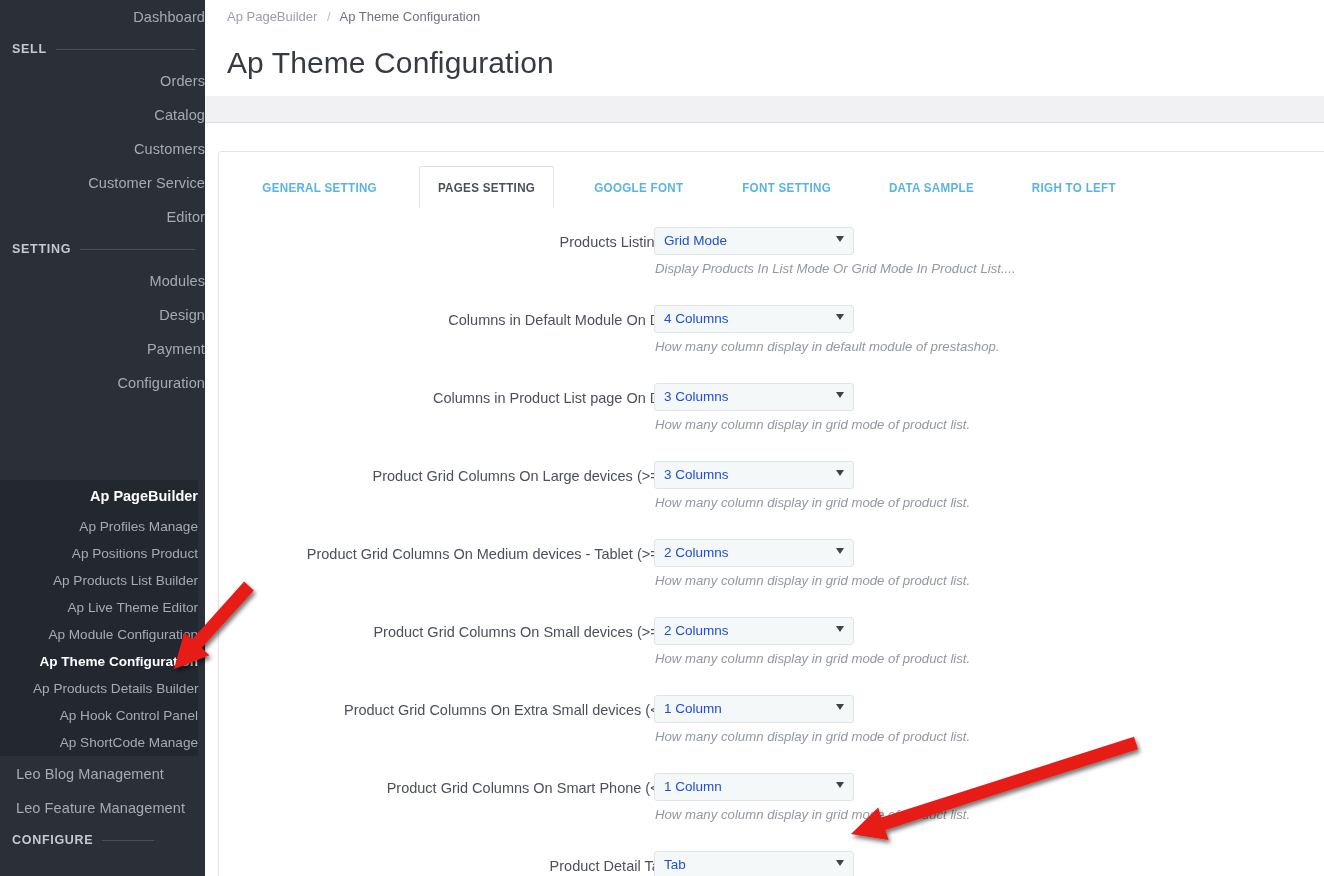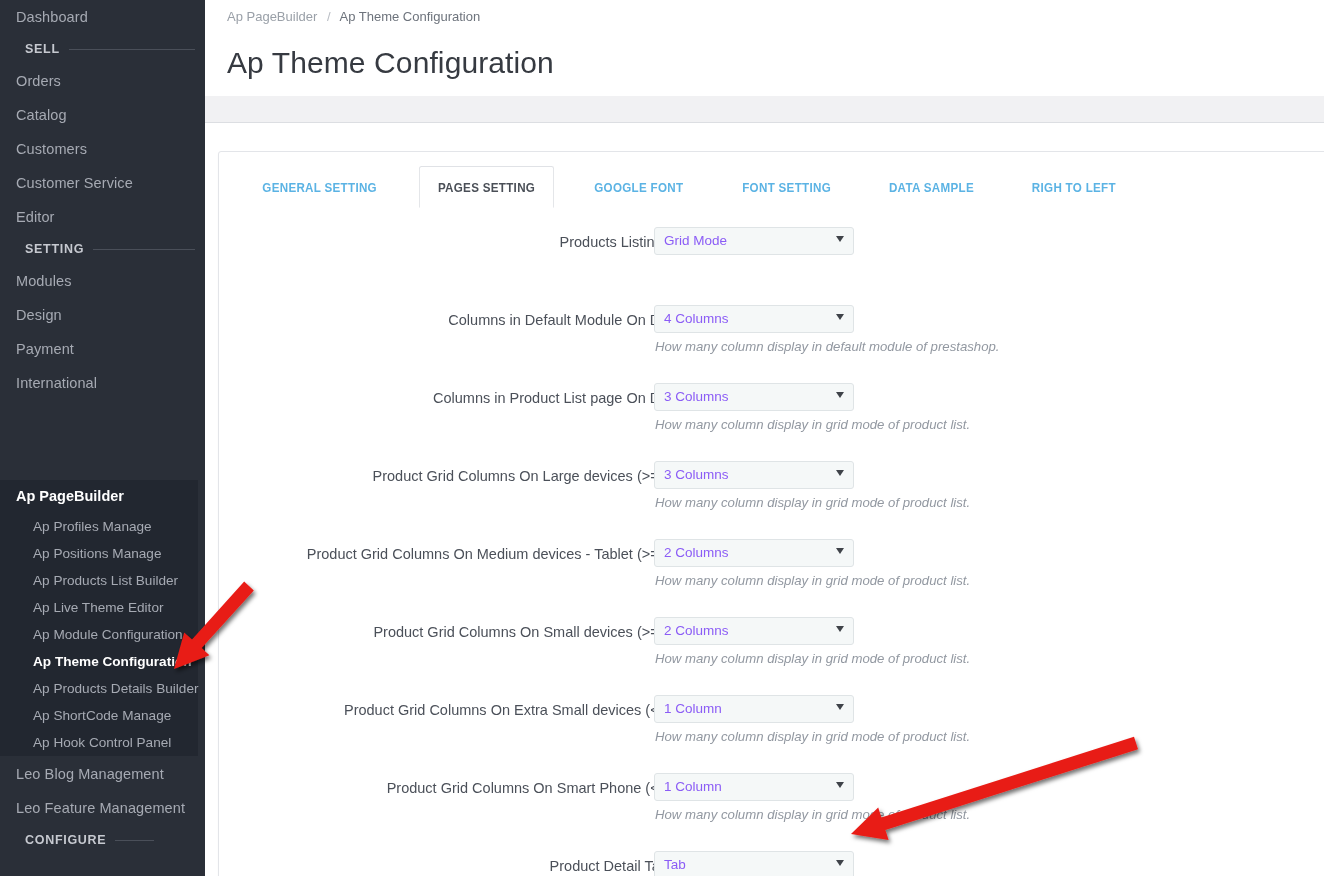--- a/index.html
+++ b/index.html
@@ -19,40 +19,41 @@
   }
 
   
   #sidebar {
     position: absolute;
     left: 0; top: 0;
     width: 205px;
     height: 876px;
     background: #2a2f38;
     overflow: hidden;
+    text-align: right;
   }
   .sb-top-strip {
     position: absolute;
     left: 0; top: 0;
     width: 205px; height: 5px;
     background: #2a2f38;
   }
   .sb-item {
     display: block;
     height: 34px;
     line-height: 34px;
     padding-left: 16px;
     color: #a6aab3;
     font-size: 14.5px;
     letter-spacing: 0.1px;
     white-space: nowrap;
     cursor: pointer;
   }
   .sb-section {
-    padding-left: 25px;
+    padding-left: 12px;
     padding-right: 10px;
     height: 30px;
     display: flex;
     align-items: center;
     gap: 9px;
     color: #c6c9d0;
     font-size: 12.5px;
     font-weight: bold;
     letter-spacing: 0.7px;
   }
@@ -224,21 +225,21 @@
     width: 200px;
     height: 28px;
   }
   .sel {
     width: 200px;
     height: 28px;
     background: #f5f8f8;
     border: 1px solid #dfe4e6;
     border-radius: 3px;
     font-size: 13.5px;
-    color: #8b5cf6;
+    color: #1d4ed8;
     padding: 0 24px 0 9px;
     line-height: 26px;
     cursor: pointer;
     white-space: nowrap;
     overflow: hidden;
   }
   .sel-caret {
     position: absolute;
     right: 10px;
     top: 9px;
@@ -287,35 +288,35 @@
         <a class="sb-item">Customers</a>
         <a class="sb-item">Customer Service</a>
         <a class="sb-item">Editor</a>
         <div class="sb-section">
           <span>SETTING</span>
           <span class="rule"></span>
         </div>
         <a class="sb-item">Modules</a>
         <a class="sb-item">Design</a>
         <a class="sb-item">Payment</a>
-        <a class="sb-item">International</a>
+        <a class="sb-item">Configuration</a>
       </div>
 
     <div id="pb-block">
       <a class="pb-parent">Ap PageBuilder</a>
       <div id="pb-children">
           <a class="pb-child">Ap Profiles Manage</a>
-          <a class="pb-child">Ap Positions Manage</a>
+          <a class="pb-child">Ap Positions Product</a>
           <a class="pb-child">Ap Products List Builder</a>
           <a class="pb-child">Ap Live Theme Editor</a>
           <a class="pb-child">Ap Module Configuration</a>
           <a class="pb-child active">Ap Theme Configuration</a>
           <a class="pb-child">Ap Products Details Builder</a>
+          <a class="pb-child">Ap Hook Control Panel</a>
           <a class="pb-child">Ap ShortCode Manage</a>
-          <a class="pb-child">Ap Hook Control Panel</a>
         </div>
     </div>
 
     <div class="sb-lower">
       <div id="sb-lower-items">
           <a class="sb-item">Leo Blog Management</a>
           <a class="sb-item">Leo Feature Management</a>
         </div>
       <div class="sb-section">
         <span>CONFIGURE</span>
@@ -361,20 +362,21 @@
             </div>
           </div>
 
         <div id="form">
             <div class="row">
               <div class="lbl">Products Listing Mode</div>
               <div class="sel-wrap">
                 <div class="sel">Grid Mode</div>
                 <div class="sel-caret"></div>
               </div>
+              <div class="hint">Display Products In List Mode Or Grid Mode In Product List....</div>
             </div>
             <div class="row">
               <div class="lbl">Columns in Default Module On Desktop</div>
               <div class="sel-wrap">
                 <div class="sel">4 Columns</div>
                 <div class="sel-caret"></div>
               </div>
               <div class="hint">How many column display in default module of prestashop.</div>
             </div>
             <div class="row">

